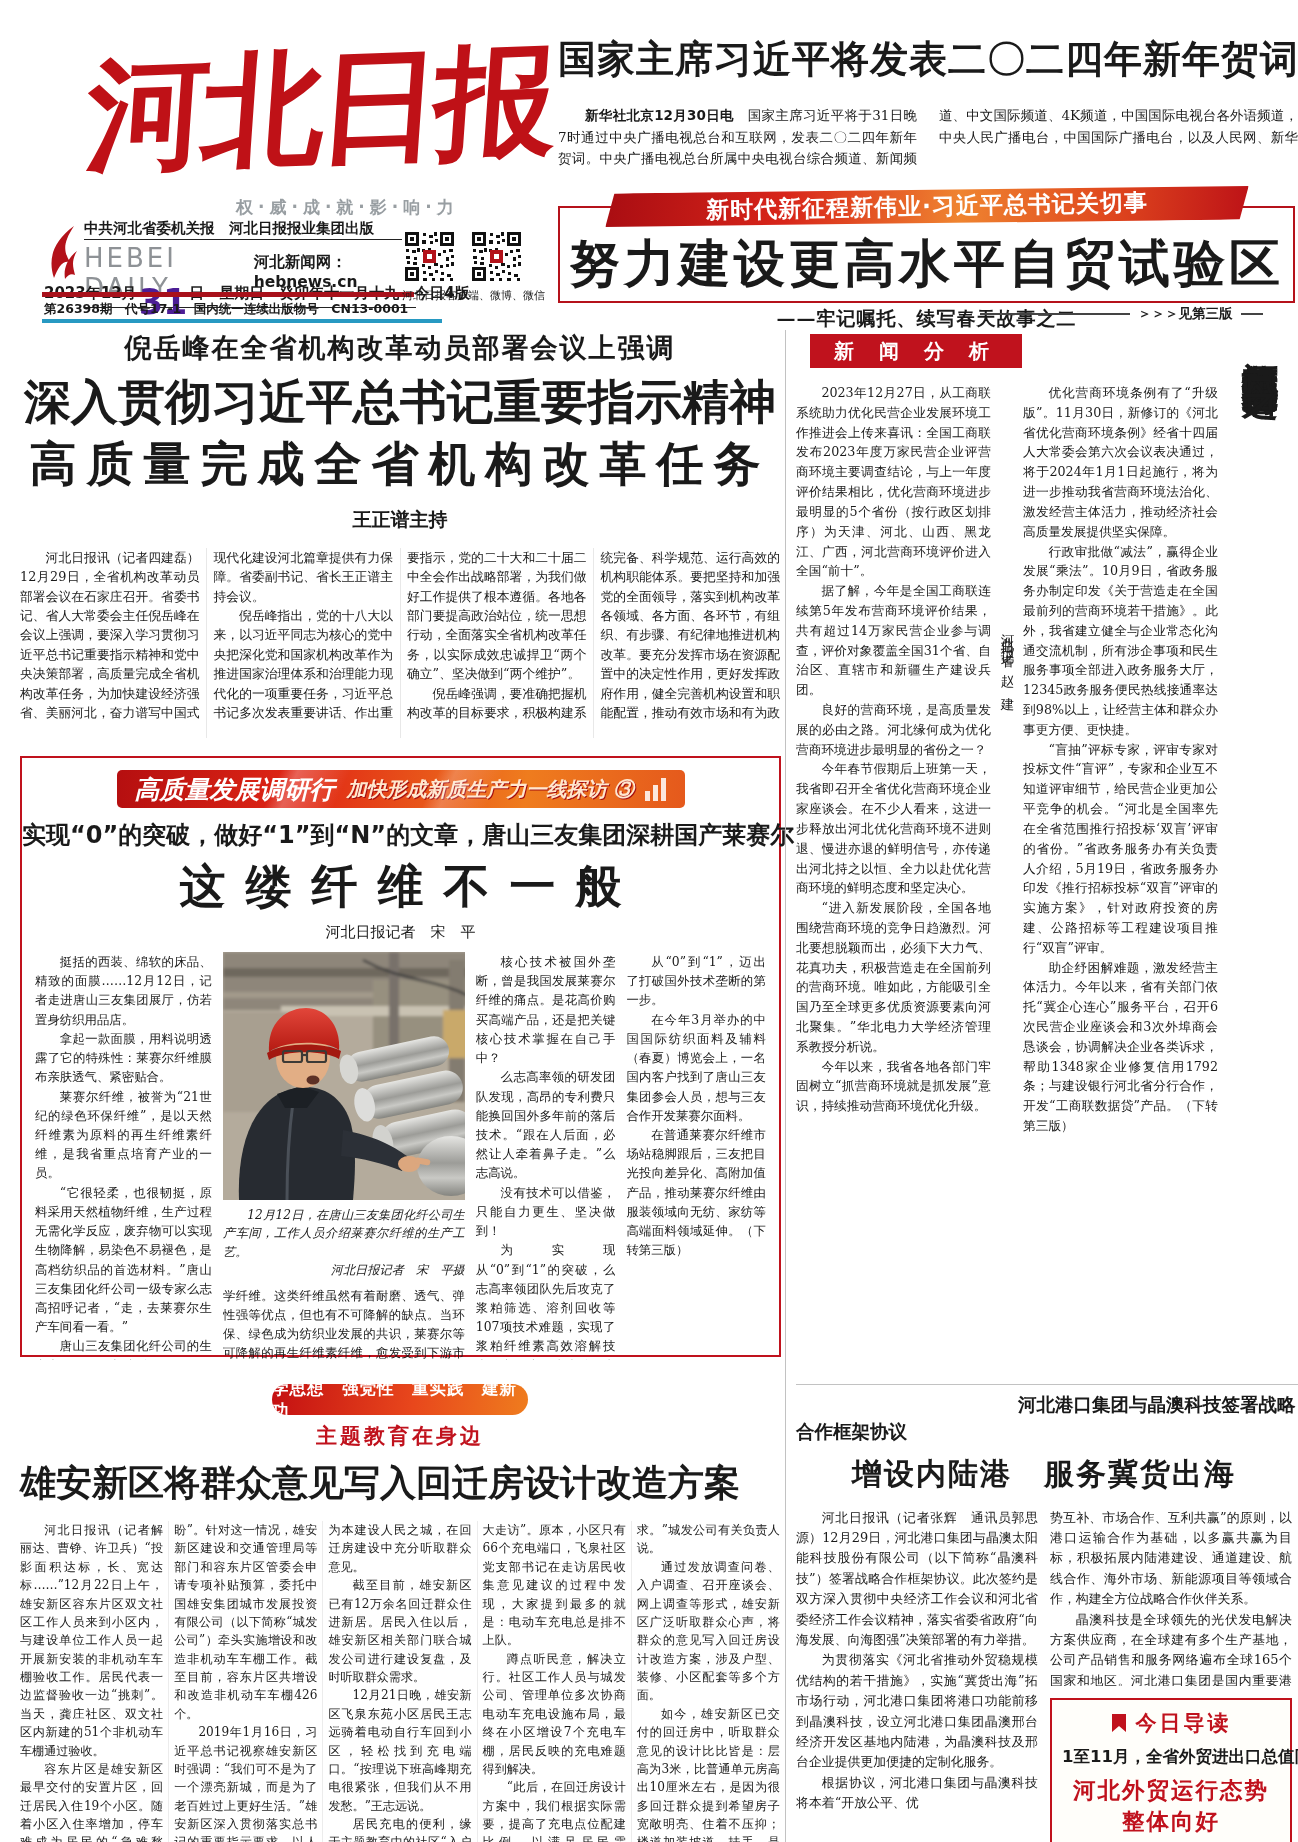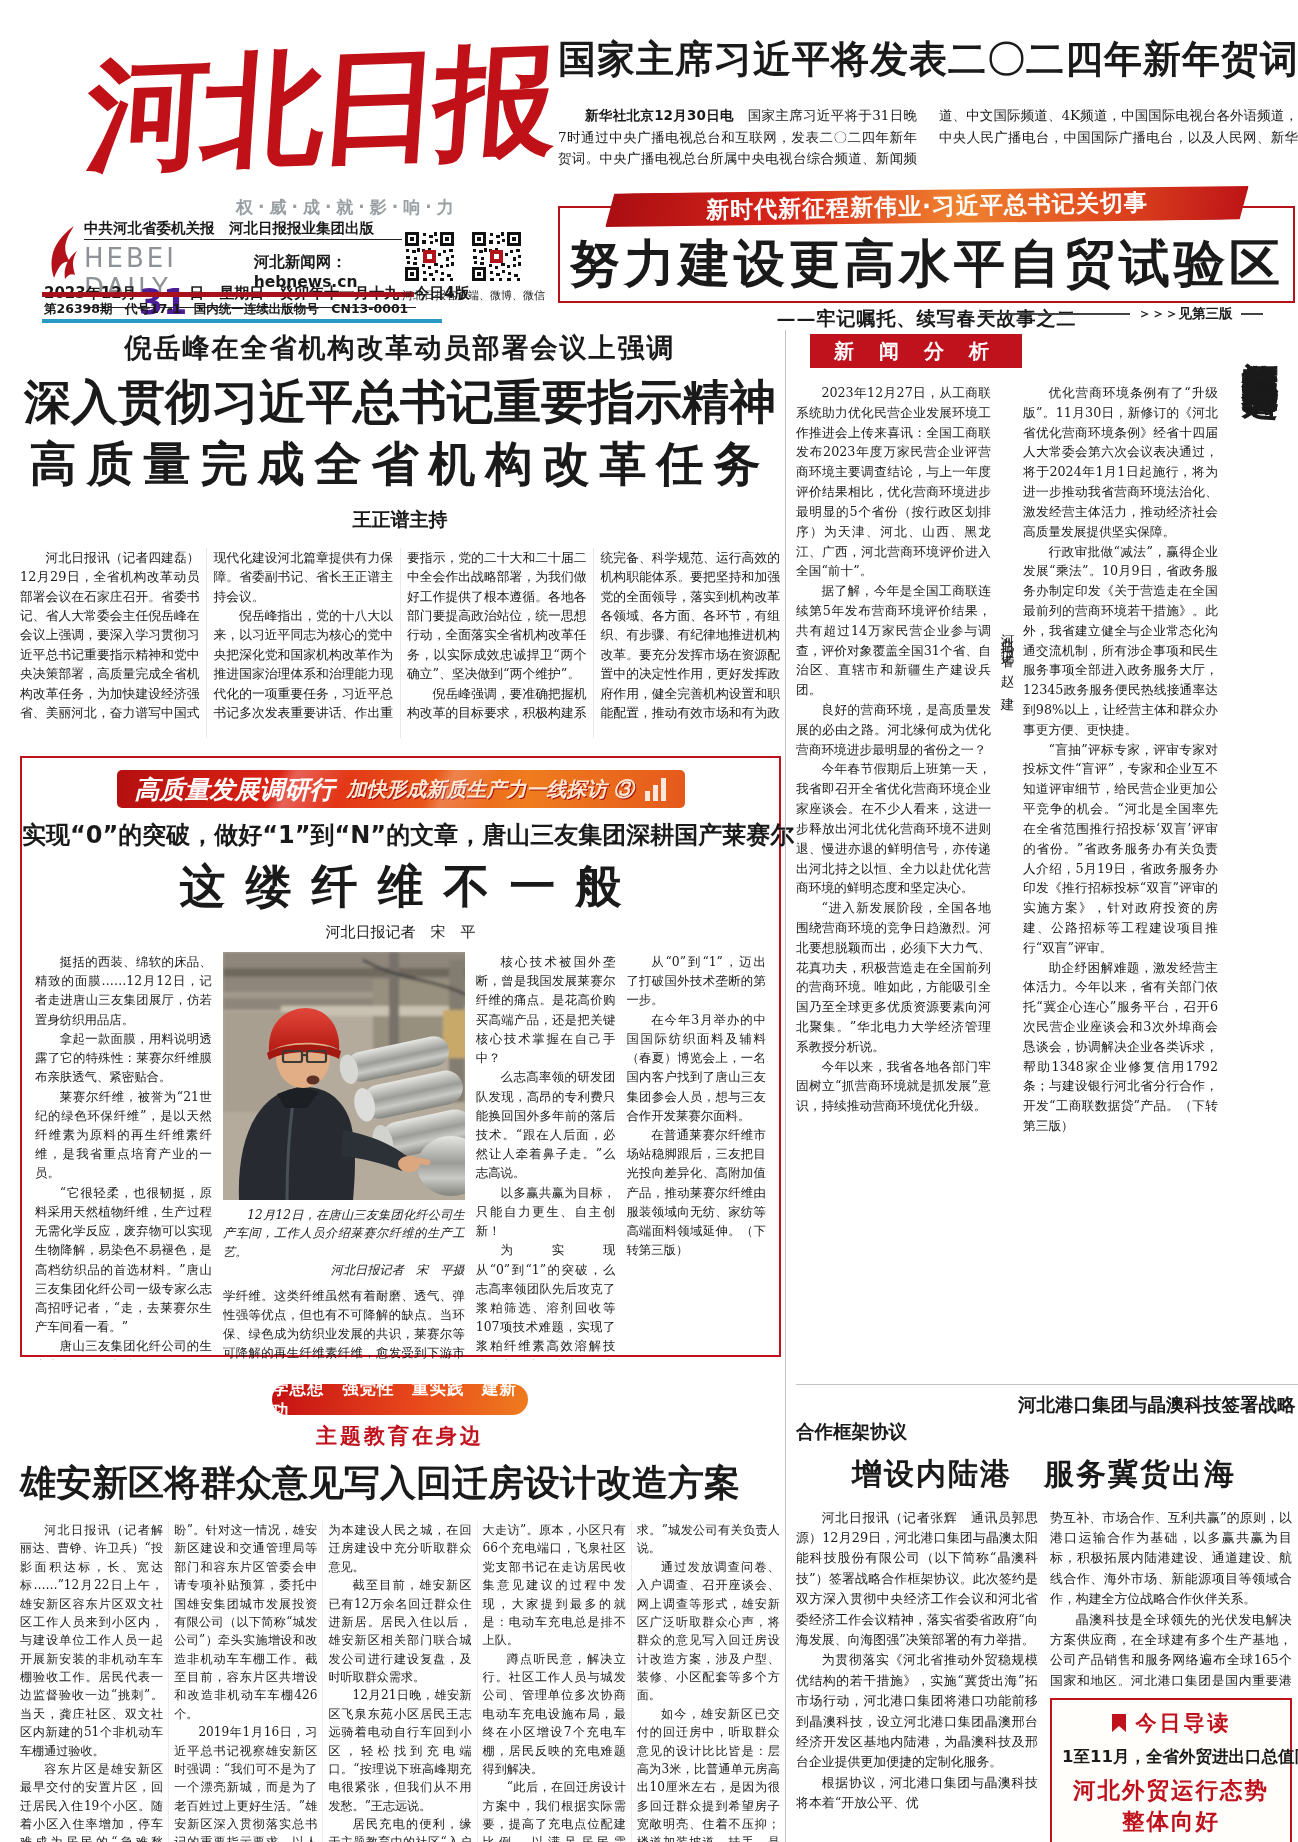--- a/index.html
+++ b/index.html
@@ -337,21 +337,21 @@
         </svg>
         <div class="f-caption">12月12日，在唐山三友集团化纤公司生产车间，工作人员介绍莱赛尔纤维的生产工艺。</div>
         <div class="f-credit">河北日报记者　宋　平摄</div>
         <div class="f-cont">
           <p class="noindent">学纤维。这类纤维虽然有着耐磨、透气、弹性强等优点，但也有不可降解的缺点。当环保、绿色成为纺织业发展的共识，莱赛尔等可降解的再生纤维素纤维，愈发受到下游市场青睐。</p>
         </div>
       </div>
       <div class="f-col f-c3">
         <p>核心技术被国外垄断，曾是我国发展莱赛尔纤维的痛点。是花高价购买高端产品，还是把关键核心技术掌握在自己手中？</p>
         <p>么志高率领的研发团队发现，高昂的专利费只能换回国外多年前的落后技术。“跟在人后面，必然让人牵着鼻子走。”么志高说。</p>
-        <p>以多赢共赢为目标，只能自力更生、自主创新！</p>
+        <p>没有技术可以借鉴，只能自力更生、坚决做到！</p>
         <p>为实现从“0”到“1”的突破，么志高率领团队先后攻克了浆粕筛选、溶剂回收等107项技术难题，实现了浆粕纤维素高效溶解技术、高浓度原液纺丝技术等关键核心技术自主化，自控程序全部自主设计、关键核心设备全部自主研发或联合制造，自动化率、国产化率达到100%，打破国外技术壁垒，建成8000吨/年莱赛尔纤维生产示范线。</p>
       </div>
       <div class="f-col f-c4">
         <p>从“0”到“1”，迈出了打破国外技术垄断的第一步。</p>
         <p>在今年3月举办的中国国际纺织面料及辅料（春夏）博览会上，一名国内客户找到了唐山三友集团参会人员，想与三友合作开发莱赛尔面料。</p>
         <p>在普通莱赛尔纤维市场站稳脚跟后，三友把目光投向差异化、高附加值产品，推动莱赛尔纤维由服装领域向无纺、家纺等高端面料领域延伸。（下转第三版）</p>
       </div>
     </div>
   </div>
 

